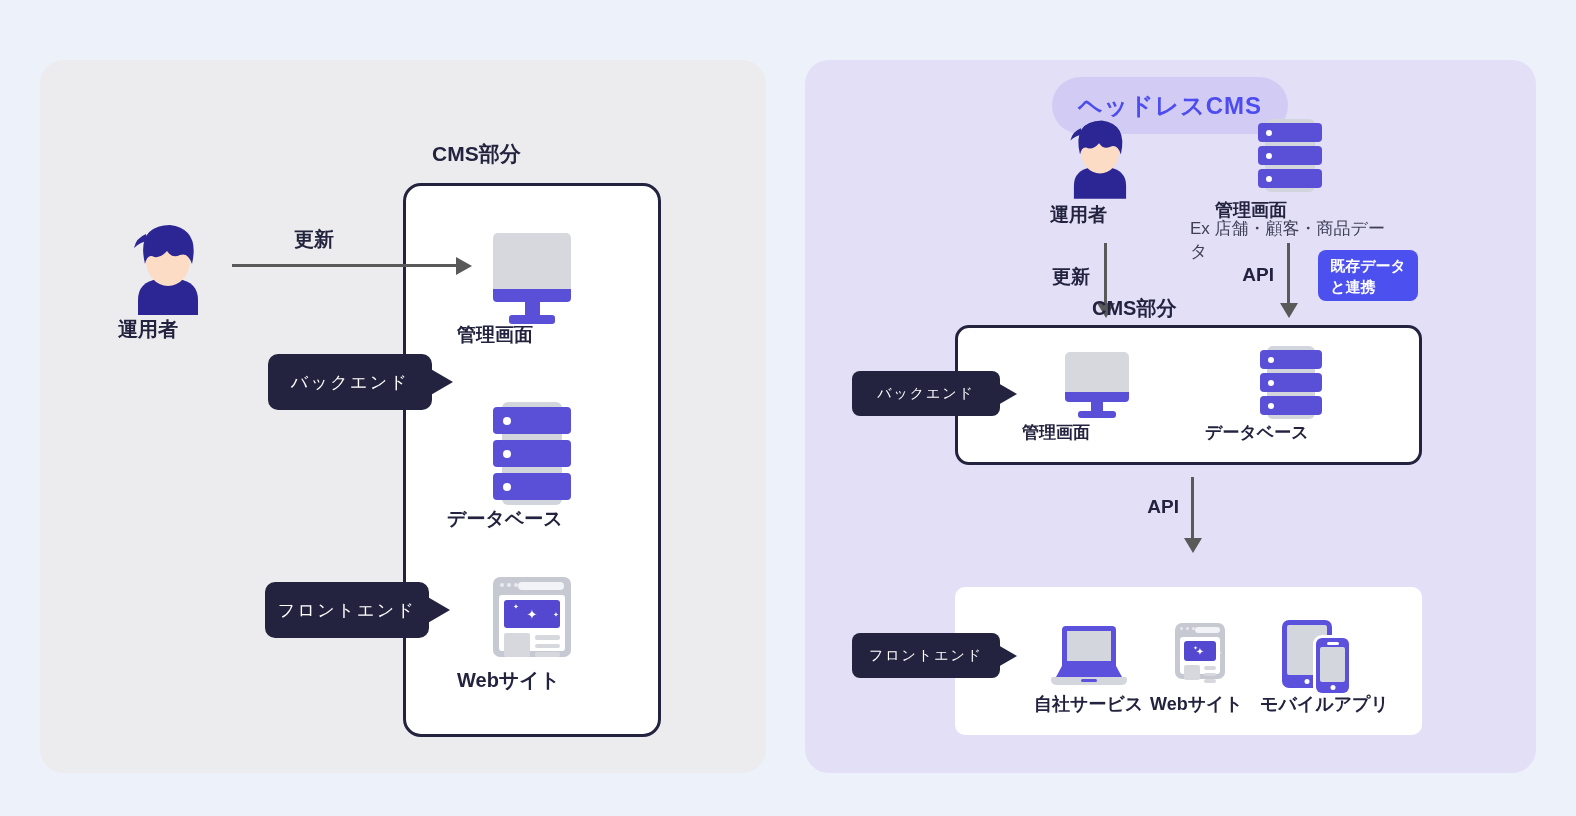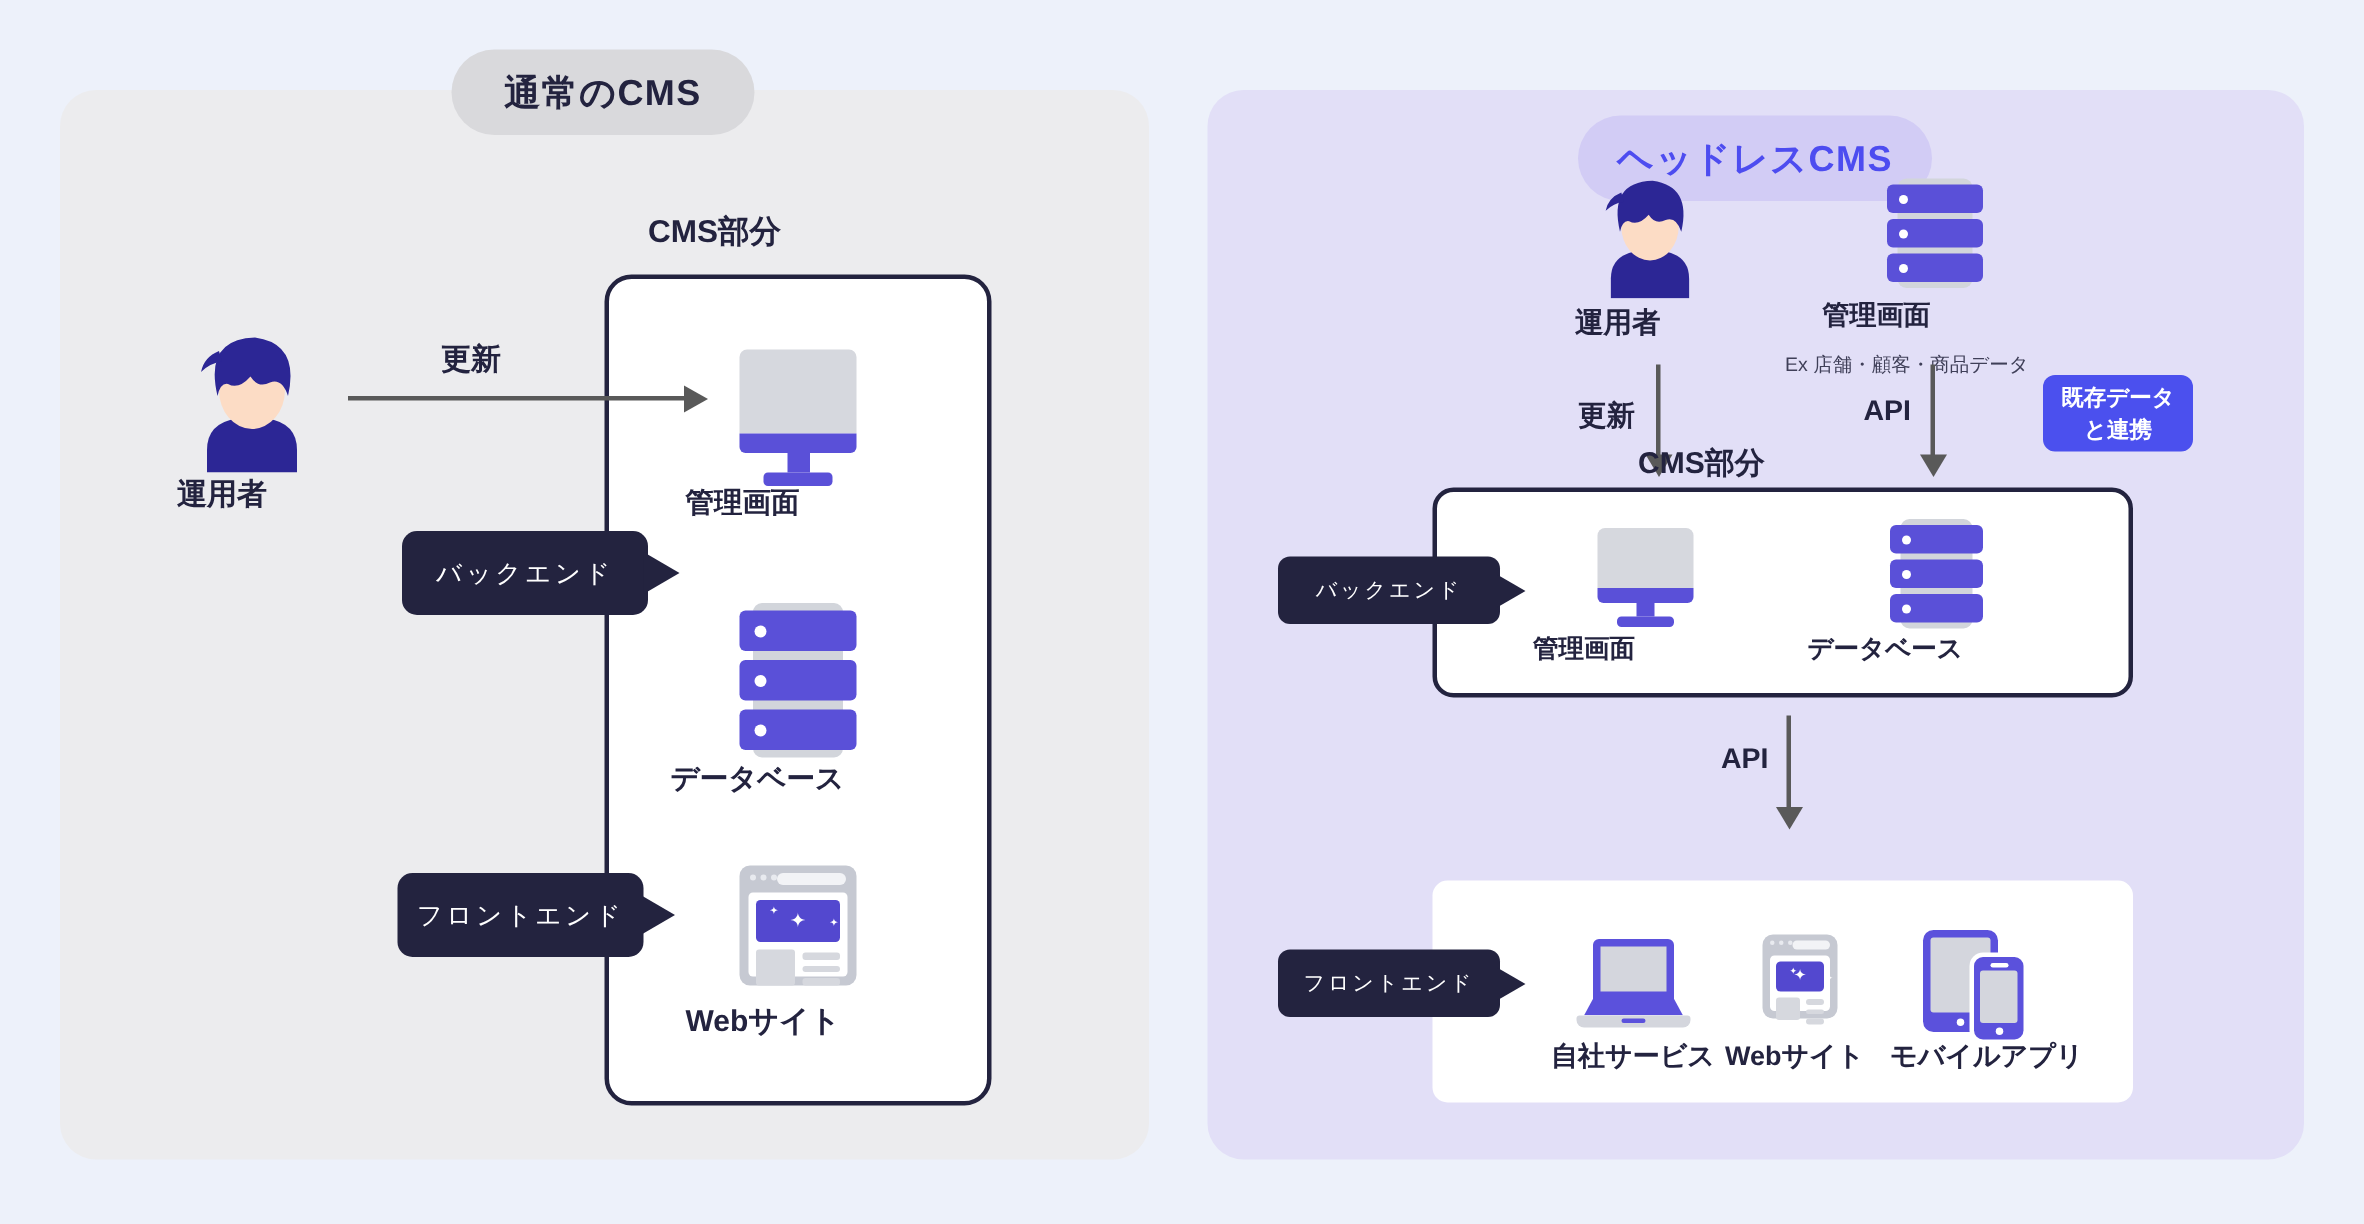--- a/index.html
+++ b/index.html
@@ -116,31 +116,28 @@
   .tablet::after  { content:''; position:absolute; left:50%; bottom:4px; transform:translateX(-50%);
                     width:5px; height:5px; border-radius:50%; background:#fff; }
   .phone { position:absolute; background:#5b51dc; border-radius:6px; box-shadow:0 0 0 3px #fff; }
   .phone::before { content:''; position:absolute; left:4px; right:4px; top:9px; bottom:11px; background:#d4d6dd; border-radius:2px; }
   .phone::after  { content:''; position:absolute; left:50%; bottom:3px; transform:translateX(-50%);
                     width:5px; height:5px; border-radius:50%; background:#fff; }
   .phone .dash { position:absolute; top:3.5px; left:50%; transform:translateX(-50%); width:12px; height:3px; background:#fff; border-radius:2px; }
 
   
   .badge { position:absolute; background:#4b50ee; color:#fff; border-radius:8px;
-           display:flex; align-items:center; justify-content:center; text-align:center; font-weight:600;margin-left:44px; }
+           display:flex; align-items:center; justify-content:center; text-align:left; font-weight:600; }
 </style>
 </head>
 <body>
 
 <div class="canvas">
 
   <div class="panel panel-left"></div>
-  <div class="pill pill-left">
-    <span>通常のCMS</span>
-  </div>
 
   <div class="lbl" style="left:432px; top:140px; width:200px; font-size:21px; font-weight:700;">CMS部分</div>
 
   <div class="cmsbox cmsbox-left"></div>
 
   <svg class="person" style="left:122px; top:220px;" width="92" height="95" viewBox="0 0 92 95">
     <path d="M16 95 V80 Q16 62 36 59 H56 Q76 62 76 80 V95 Z" fill="#2c2695"></path>
     <ellipse cx="46" cy="40" rx="22" ry="26" fill="#fcdcc5"></ellipse>
     <path d="M23 44 Q14 6 48 5 Q78 9 70 44 Q66 32 58 35 Q50 39 45 31 Q37 40 30 36 Q25 35 23 44 Z" fill="#2c2695"></path>
     <path d="M24 14 Q14 18 12 28 Q18 22 26 21 Z" fill="#2c2695"></path>
@@ -206,21 +203,21 @@
     <path d="M24 14 Q14 18 12 28 Q18 22 26 21 Z" fill="#2c2695"></path>
   </svg>
   <div class="lbl" style="left:1050px; top:202px; width:100px; font-size:19px;">運用者</div>
 
   <div class="server sm" style="left:1258px; top:123px; width:64px;">
     <div class="sbar"></div>
       <div class="sbar"></div>
       <div class="sbar"></div>
   </div>
   <div class="lbl" style="left:1215px; top:198px; width:150px; font-size:18px;">管理画面</div>
-  <div class="lbl" style="left:1190px; top:234px; width:200px; font-size:13px; font-weight:500; color:#3f3f58;">Ex 店舗・顧客・商品データ</div>
+  <div class="lbl" style="left:1190px; top:217px; width:200px; font-size:17px; font-weight:500; color:#3f3f58;">Ex 店舗・顧客・商品データ</div>
 
   <div class="lbl" style="left:1030px; top:264px; width:60px; font-size:19px; font-weight:700; text-align:right;">更新</div>
   <div class="varrow" style="left:1104px; top:243px; height:61px;"></div>
 
   <div class="lbl" style="left:1222px; top:264px; width:52px; font-size:19px; font-weight:700; text-align:right;">API</div>
   <div class="varrow" style="left:1287px; top:243px; height:61px;"></div>
 
   <div class="badge" style="left:1318px; top:250px; width:100px; height:51px; font-size:15px; line-height:1.4;">
     <span>
       <span>既存データ</span><br>

